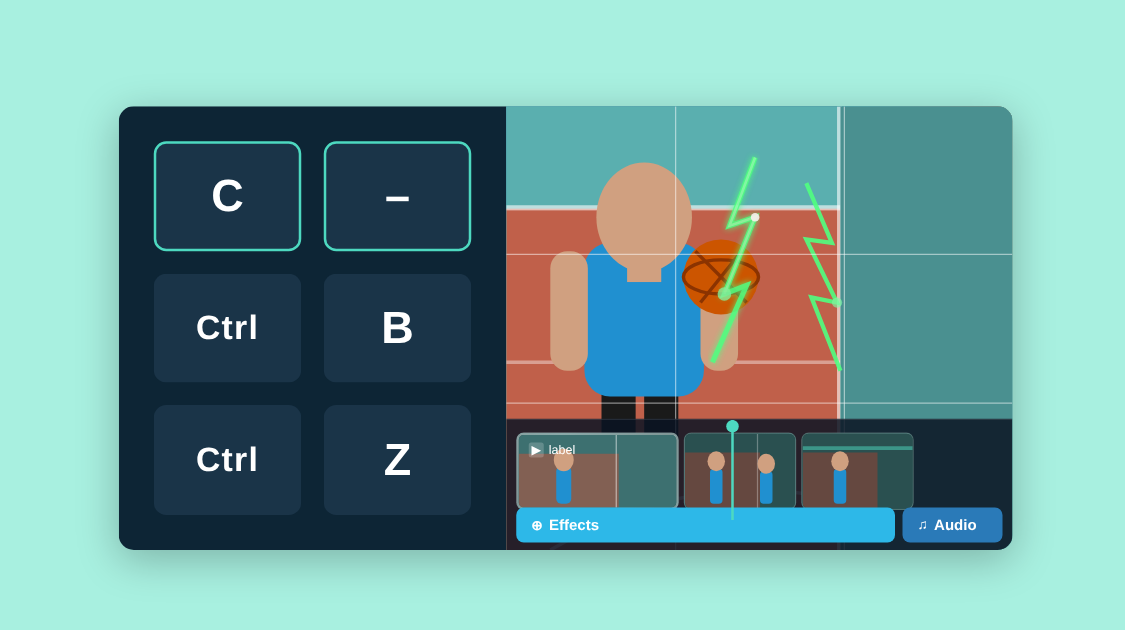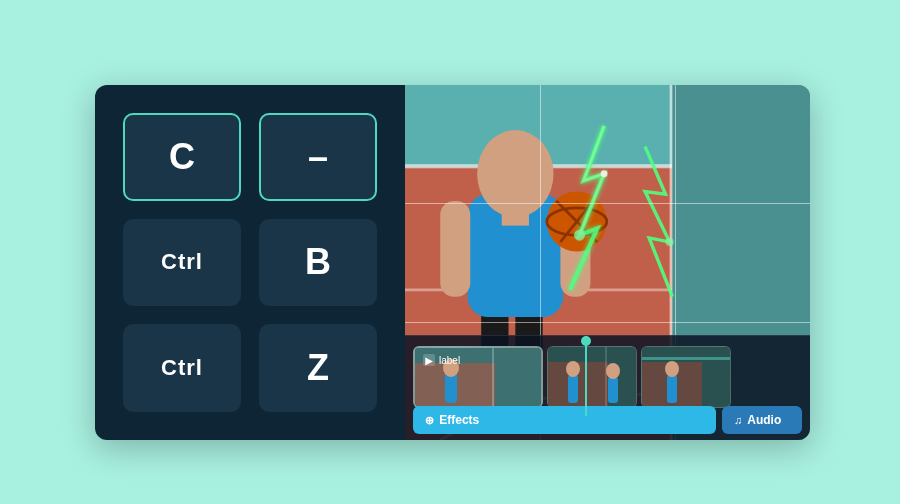--- a/index.html
+++ b/index.html
@@ -49,21 +49,21 @@
       cursor: pointer;
       border: 2px solid transparent;
     }
 
     .key-card.highlighted {
       border: 2px solid #4dd9c0;
       background-color: #1a3448;
     }
 
     .key-card.ctrl-key {
-      font-size: 22px;
+      font-size: 27px;
       letter-spacing: 1px;
     }
 
     
     .video-panel {
       flex: 1;
       position: relative;
       background-color: #2a6060;
       overflow: hidden;
     }

